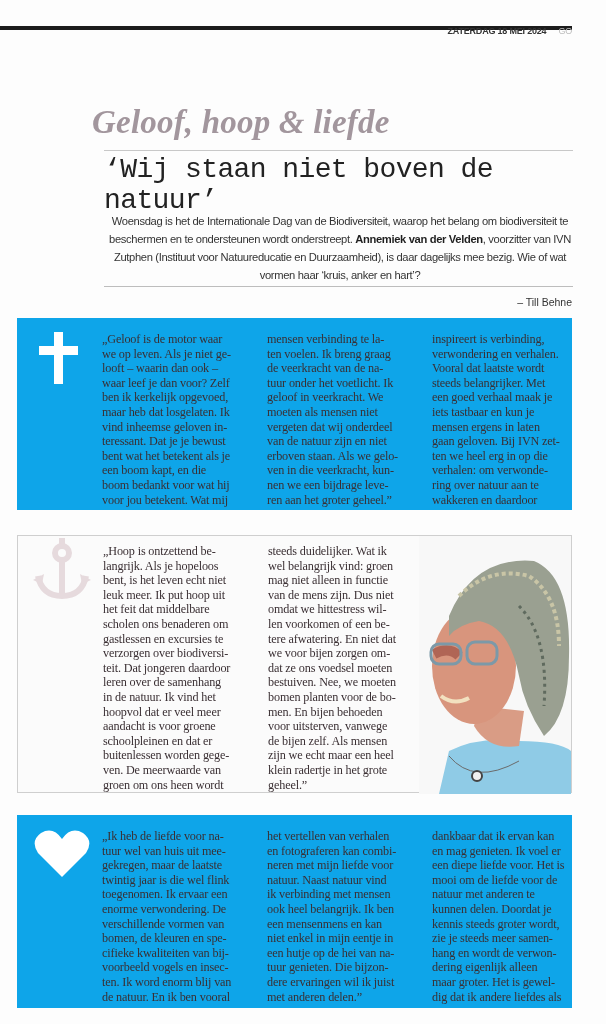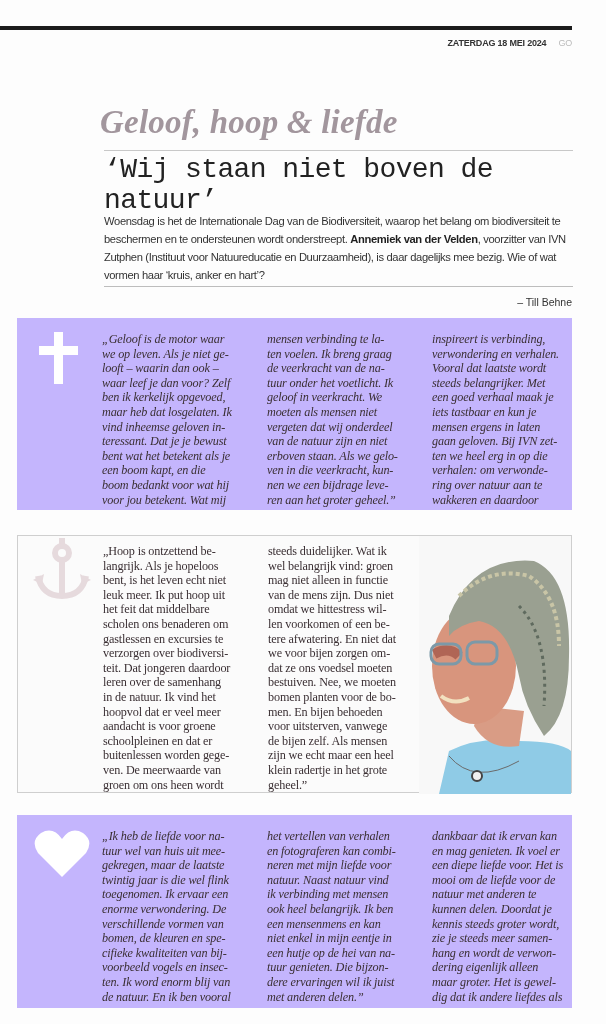--- a/index.html
+++ b/index.html
@@ -1,29 +1,29 @@
 <!DOCTYPE html>
 <html><head>
 <meta charset="utf-8">
 <style>
   html, body { margin:0; padding:0; background:#fdfdfd; }
   body { width:606px; height:1024px; position:relative; overflow:hidden; font-family:"Liberation Serif", serif; color:#2b2326; }
   .topbar { position:absolute; left:0; top:26px; width:572px; height:4px; background:#1c1c1c; }
-  .dateline { position:absolute; right:34px; top:38px; font-family:"Liberation Sans", sans-serif; font-size:9px; font-weight:bold; color:#333; letter-spacing:-0.2px; }
+  .dateline { position:absolute; right:34px; top:26px; font-family:"Liberation Sans", sans-serif; font-size:9px; font-weight:bold; color:#333; letter-spacing:-0.2px; }
   .dateline .sec { color:#bbb; font-weight:normal; margin-left:12px; }
-  .kicker { position:absolute; left:100px; top:104px; font-family:"Liberation Serif", serif; font-style:italic; font-weight:bold; font-size:33px; color:#a2969d; letter-spacing:0.2px; }
+  .kicker { position:absolute; left:92px; top:104px; font-family:"Liberation Serif", serif; font-style:italic; font-weight:bold; font-size:33px; color:#a2969d; letter-spacing:0.2px; }
   .rule1 { position:absolute; left:104px; top:150px; width:469px; height:1px; background:#c8c8c8; }
   .headline { position:absolute; left:104px; top:154px; font-family:Liberation Mono, monospace; font-size:28px; font-weight:normal; color:#222; letter-spacing:-0.6px; }
-  .intro { position:absolute; left:104px; top:212px; width:472px; font-family:"Liberation Sans", sans-serif; font-size:11.2px; line-height:18px; color:#333; letter-spacing:-0.35px; }
+  .intro { position:absolute; left:104px; top:212px; width:472px; font-family:"Liberation Sans", sans-serif; font-size:11.2px; line-height:18px; color:#333; letter-spacing:-0.35px;text-align:center; }
   .intro b { color:#1f1f1f; }
   .rule2 { position:absolute; left:104px; top:286px; width:469px; height:1px; background:#bdbdbd; }
   .byline { position:absolute; right:34px; top:296px; font-family:"Liberation Sans", sans-serif; font-size:10.5px; color:#333; }
 
   .box { position:absolute; left:17px; width:555px; box-sizing:border-box; }
-  .box.pink { background:#c4b5fd;font-style:italic; }
+  .box.pink { background:#0ea5e9; }
   .box.plain { background:#fbfbfb; border:1px solid #cfcfcf;padding-left:32px; }
   .icon { position:absolute; left:18px; top:12px; width:50px; height:55px; }
   .cols { position:absolute; top:14px; left:85px; display:flex; gap:9px; }
   .col { width:156px; font-size:12.2px; line-height:14.6px; color:#3a2f33; letter-spacing:-0.15px; white-space:pre-line; }
   .photo { position:absolute; right:0; top:0; width:152px; height:258px; overflow:hidden; background:#f7f7f7; }
 </style>
 </head>
 <body>
 
 <div class="topbar"></div>

